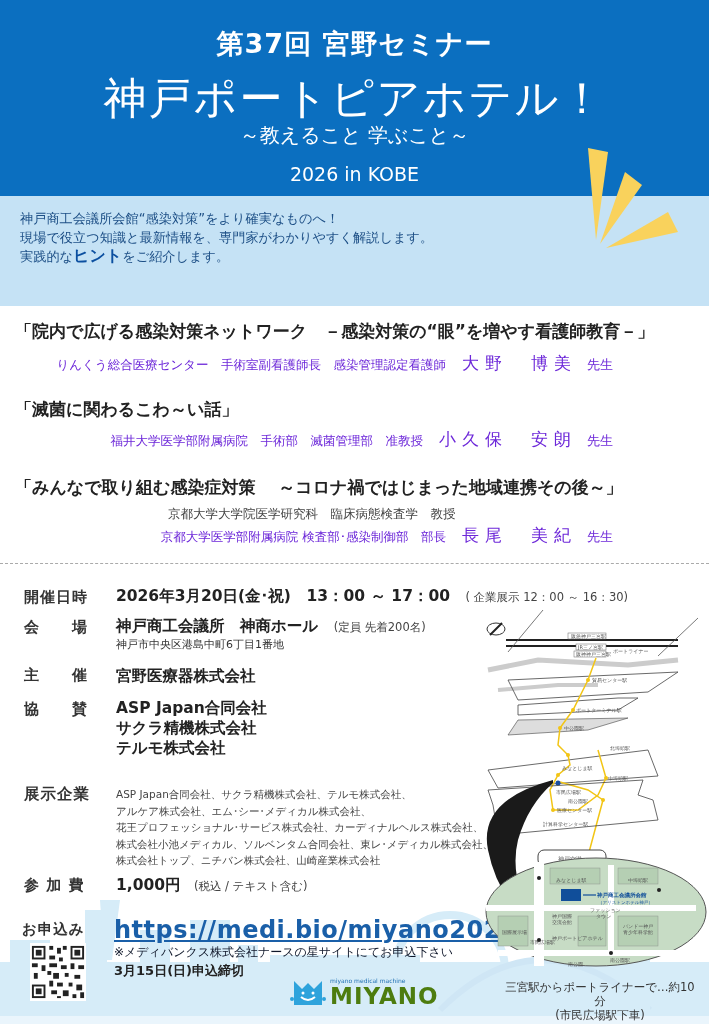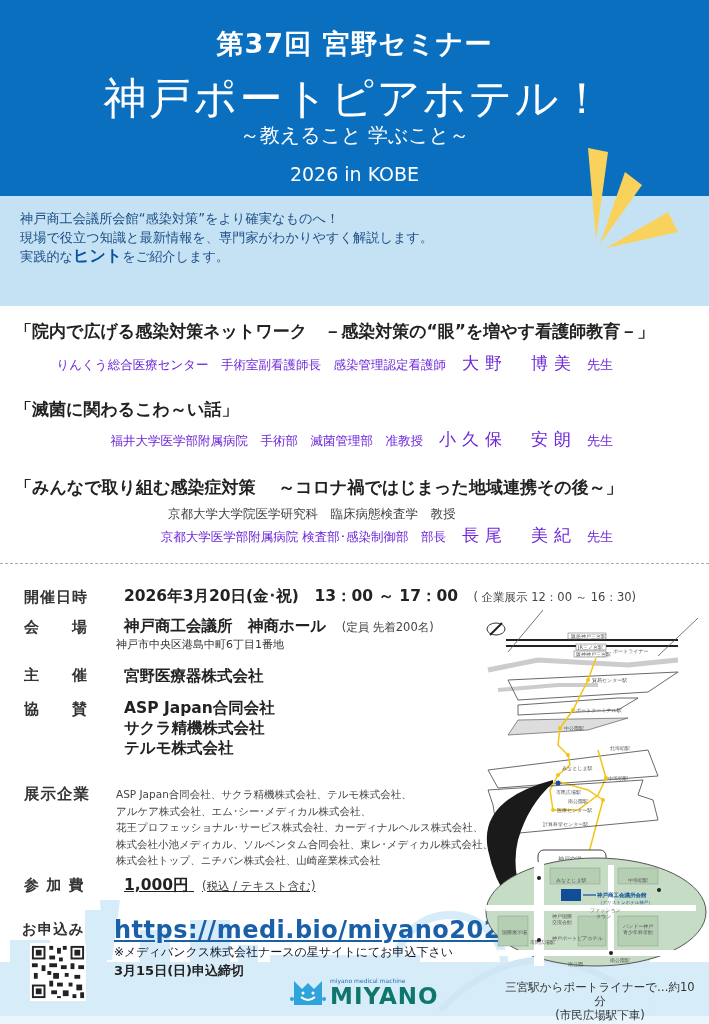--- a/index.html
+++ b/index.html
@@ -20,37 +20,37 @@
   .lectures { position: absolute; left: 0; top: 312px; width: 657px; }
   .lecture { position: relative; height: 80px; }
   .lecture .ltitle { position: absolute; left: 15px; font-size: 17px; font-weight: bold; color: #222; white-space: nowrap; }
   .lecture .speaker { position: absolute; right: 44px; font-size: 12.5px; color: #6d28d9; white-space: nowrap; }
   .lecture .speaker .name { font-size: 17px; margin: 0 6px 0 12px; letter-spacing: 6px; }
   .lecture .speaker .sensei { font-size: 13px; }
 
   .divider { position: absolute; left: 0; top: 563px; width: 709px; border-top: 1.5px dashed #aaa; }
 
   .info-label { position: absolute; left: 24px; font-size: 15px; font-weight: bold; color: #333; letter-spacing: 1px; }
-  .info-val { position: absolute; left: 124px; font-size: 15.5px; font-weight: bold; color: #222; white-space: nowrap; }
+  .info-val { position: absolute; left: 116px; font-size: 15.5px; font-weight: bold; color: #222; white-space: nowrap; }
   .small { font-size: 11.5px; font-weight: normal; color: #444; }
   .addr { position: absolute; left: 116px; font-size: 11px; color: #333; }
 
   .exhibitors { position: absolute; left: 116px; top: 786px; font-size: 10.5px; color: #444; line-height: 16.5px; width: 380px; }
 
   .url { position: absolute; left: 114px; top: 916px; font-size: 24px; font-weight: bold; color: #1a5fa8; text-decoration: underline; letter-spacing: 0.5px; }
   .note { position: absolute; left: 114px; top: 944px; font-size: 12px; color: #0f172a; }
   .deadline { position: absolute; left: 114px; top: 962px; font-size: 13px; font-weight: bold; color: #222; }
 
   .skyline { position: absolute; left: 0; top: 900px; width: 709px; height: 124px; }
 
   .qr { position: absolute; left: 30px; top: 943px; width: 56px; height: 58px; background: #fff; }
 
   .logo { position: absolute; left: 290px; top: 975px; width: 140px; height: 36px; }
   .logo .tagline { position: absolute; left: 40px; top: 2px; font-size: 6px; color: #1f6fb2; }
-  .logo .word { position: absolute; left: 40px; top: 8px; font-size: 23px; font-weight: bold; color: #0f766e; letter-spacing: 1px; }
+  .logo .word { position: absolute; left: 40px; top: 8px; font-size: 23px; font-weight: bold; color: #4d7c0f; letter-spacing: 1px; }
 
   .access { position: absolute; left: 500px; top: 980px; width: 200px; text-align: center; font-size: 11.5px; color: #333; line-height: 14px; }
 
   .map { position: absolute; left: 478px; top: 600px; width: 231px; height: 370px; }
   .map .lbl { font-size: 5px; fill: #555; }
 </style>
 </head>
 <body>
 
 <div class="header">
@@ -144,21 +144,21 @@
     <circle cx="450" cy="70" r="55" fill="none" stroke="#d6ecf8" stroke-width="8"></circle>
     <rect x="270" y="55" width="150" height="69"></rect>
     <path d="M440,110 Q540,10 650,110" fill="none" stroke="#cfe6f5" stroke-width="6"></path>
     <rect x="620" y="50" width="30" height="74"></rect>
     <rect x="660" y="65" width="49" height="59"></rect>
   </g>
   <rect x="0" y="116" width="709" height="8" fill="#eaf5fc"></rect>
 </svg>
 
 <div class="info-label" style="top:876px;">参 加 費</div>
-<div class="info-val" style="top:875px;text-decoration:underline;">
+<div class="info-val" style="top:875px;">
   <span>1,000円</span>
   <span class="small" style="margin-left:8px;">(税込 / テキスト含む)</span>
 </div>
 
 <div class="info-label" style="top:920px; left:22px; font-size:14.5px;">お申込み</div>
 <a class="url">https://medi.bio/miyano2026</a>
 <div class="note">※メディバンクス株式会社ナースの星サイトにてお申込下さい</div>
 <div class="deadline">3月15日(日)申込締切</div>
 
 <svg class="qr" viewBox="0 0 29 29">

